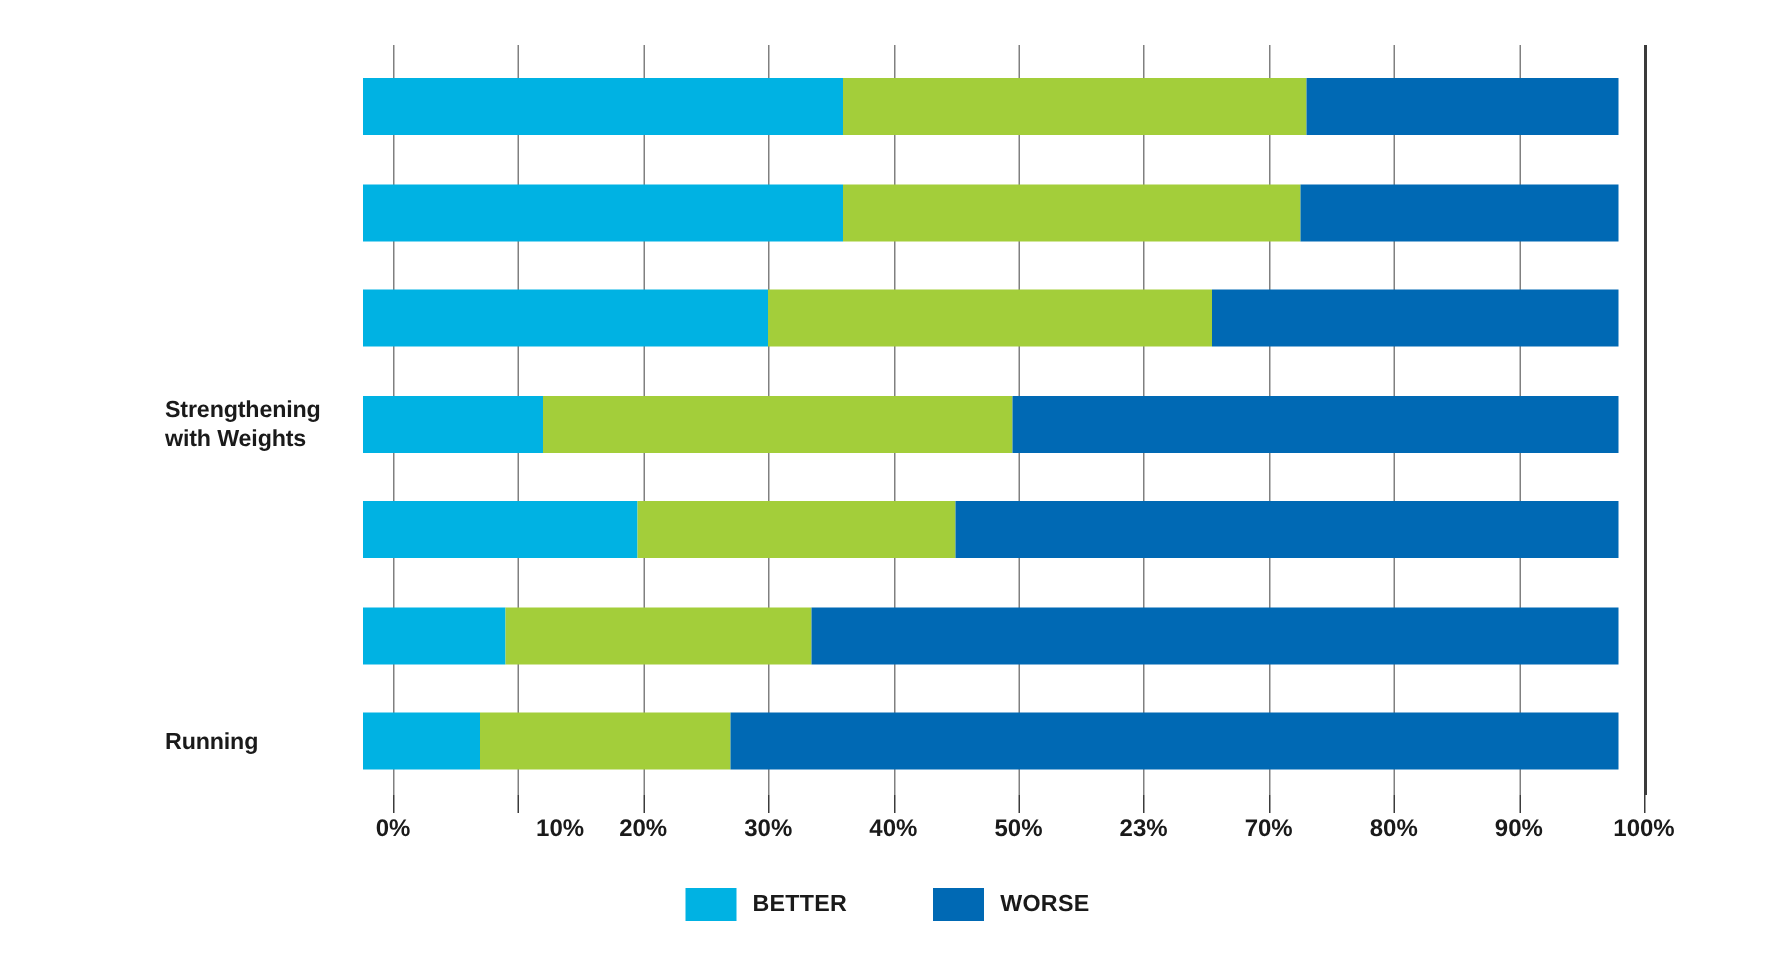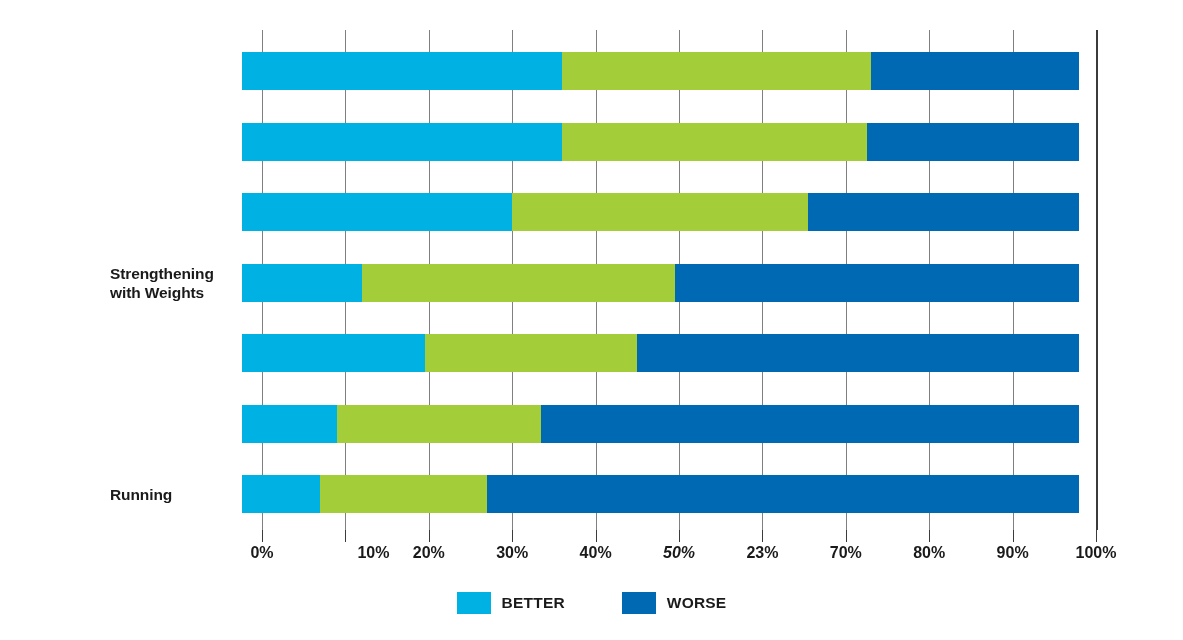--- a/index.html
+++ b/index.html
@@ -229,21 +229,21 @@
       <div class="tick-label" style="left: 0px;">0%</div>
       <div class="tick" style="left: 83.4px;"></div>
       <div class="tick-label" style="left: 83.4px; margin-left: 28px;">10%</div>
       <div class="tick" style="left: 166.8px;"></div>
       <div class="tick-label" style="left: 166.8px;">20%</div>
       <div class="tick" style="left: 250.2px;"></div>
       <div class="tick-label" style="left: 250.2px;">30%</div>
       <div class="tick" style="left: 333.6px;"></div>
       <div class="tick-label" style="left: 333.6px;">40%</div>
       <div class="tick" style="left: 417px;"></div>
-      <div class="tick-label" style="left: 417px; font-style: italic;">50%</div>
+      <div class="tick-label" style="left: 417px;">50%</div>
       <div class="tick" style="left: 500.4px;"></div>
       <div class="tick-label" style="left: 500.4px;">23%</div>
       <div class="tick" style="left: 583.8px;"></div>
       <div class="tick-label" style="left: 583.8px;">70%</div>
       <div class="tick" style="left: 667.2px;"></div>
       <div class="tick-label" style="left: 667.2px;">80%</div>
       <div class="tick" style="left: 750.6px;"></div>
       <div class="tick-label" style="left: 750.6px;">90%</div>
       <div class="tick" style="left: 834px;"></div>
       <div class="tick-label" style="left: 834px;">100%</div>

